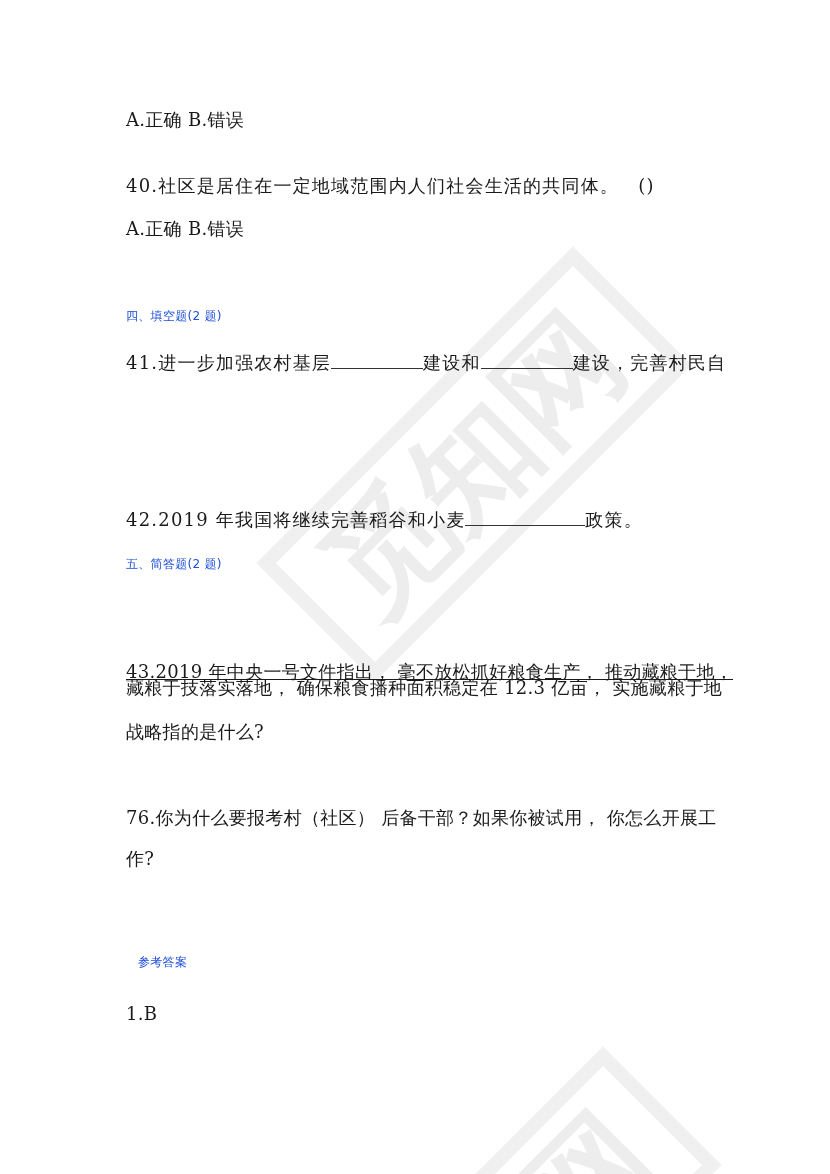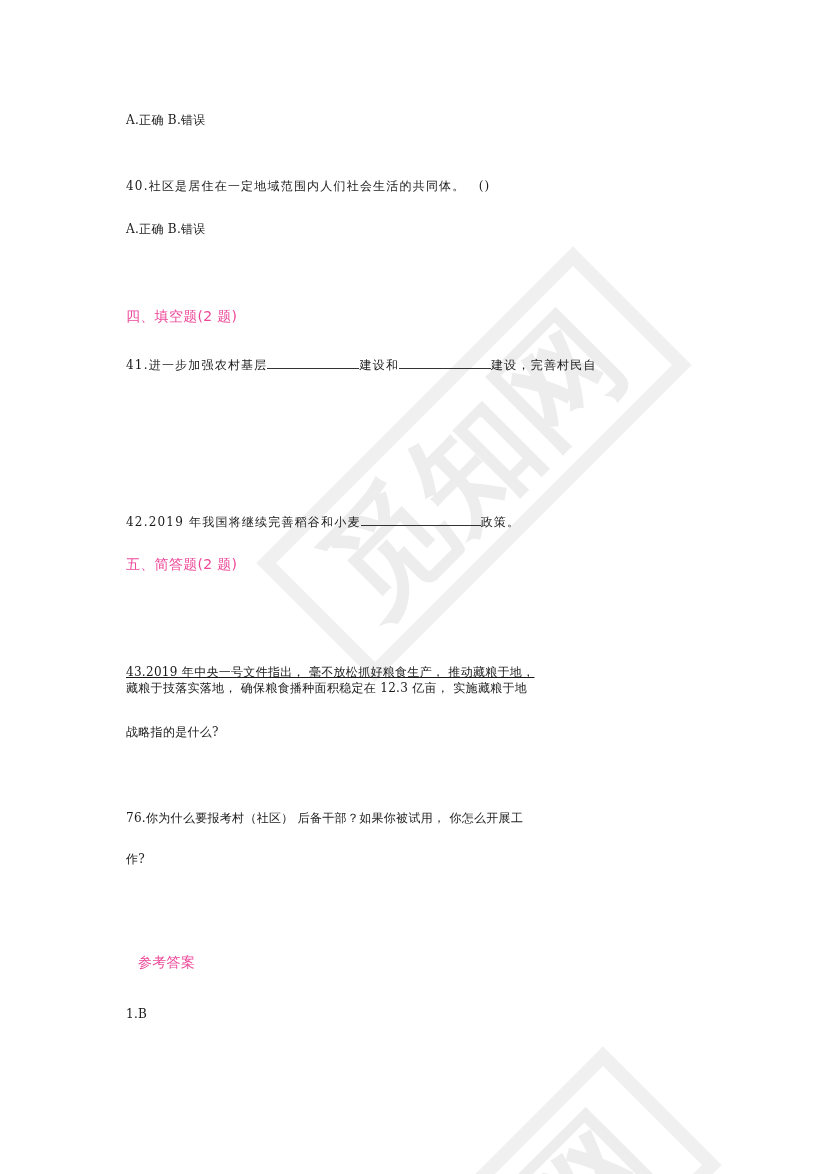--- a/index.html
+++ b/index.html
@@ -16,32 +16,32 @@
       color: #1a1a1a;
     }
     .page {
       position: absolute;
       left: 0; top: 0;
       width: 830px; height: 1174px;
     }
     .line {
       position: absolute;
       left: 126px;
-      font-size: 12px;
+      font-size: 18px;
       line-height: 24px;
       white-space: nowrap;
       letter-spacing: 0.3px;
     }
     .line.wide {
       letter-spacing: 1.2px;
     }
     .heading {
       font-family: "DejaVu Sans", "Liberation Sans", sans-serif;
-      color: #ec4899;
-      font-size: 14px;
+      color: #1d4ed8;
+      font-size: 12px;
       text-align: right;
     }
     .blank {
       display: inline-block;
       border-bottom: 1.5px solid #333;
       height: 18px;
       vertical-align: baseline;
     }
     .watermark {
       position: absolute;

